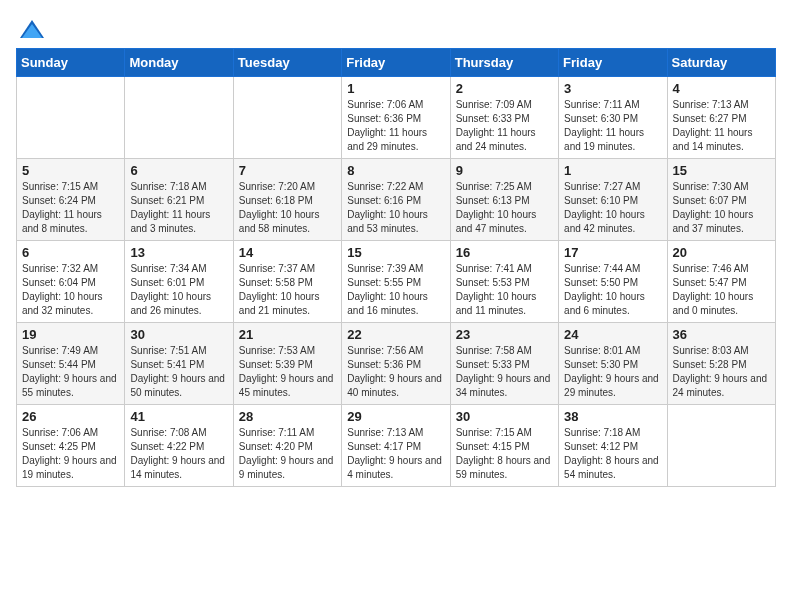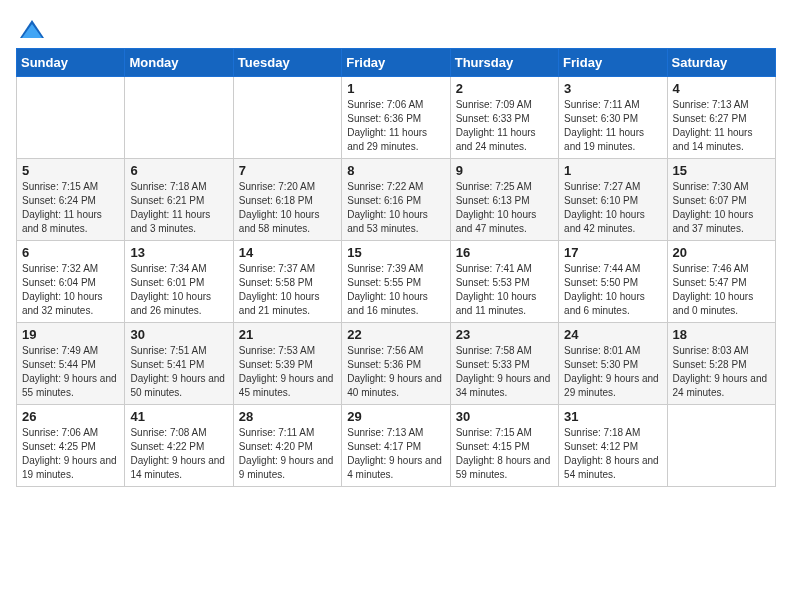--- a/index.html
+++ b/index.html
@@ -230,21 +230,21 @@
           </td>
           <td>
             <span class="day-number">23</span>
             <div class="day-info">Sunrise: 7:58 AM<br>Sunset: 5:33 PM<br>Daylight: 9 hours and 34 minutes.</div>
           </td>
           <td>
             <span class="day-number">24</span>
             <div class="day-info">Sunrise: 8:01 AM<br>Sunset: 5:30 PM<br>Daylight: 9 hours and 29 minutes.</div>
           </td>
           <td>
-            <span class="day-number">18</span>
+            <span class="day-number">36</span>
             <div class="day-info">Sunrise: 8:03 AM<br>Sunset: 5:28 PM<br>Daylight: 9 hours and 24 minutes.</div>
           </td>
         </tr>
         <tr>
           <td>
             <span class="day-number">26</span>
             <div class="day-info">Sunrise: 7:06 AM<br>Sunset: 4:25 PM<br>Daylight: 9 hours and 19 minutes.</div>
           </td>
           <td>
             <span class="day-number">41</span>
@@ -256,20 +256,20 @@
           </td>
           <td>
             <span class="day-number">29</span>
             <div class="day-info">Sunrise: 7:13 AM<br>Sunset: 4:17 PM<br>Daylight: 9 hours and 4 minutes.</div>
           </td>
           <td>
             <span class="day-number">30</span>
             <div class="day-info">Sunrise: 7:15 AM<br>Sunset: 4:15 PM<br>Daylight: 8 hours and 59 minutes.</div>
           </td>
           <td>
-            <span class="day-number">31</span>
+            <span class="day-number">38</span>
             <div class="day-info">Sunrise: 7:18 AM<br>Sunset: 4:12 PM<br>Daylight: 8 hours and 54 minutes.</div>
           </td>
           <td class="empty-cell"></td>
         </tr>
       </tbody>
   </table>
 </div>
 
 </body></html>

